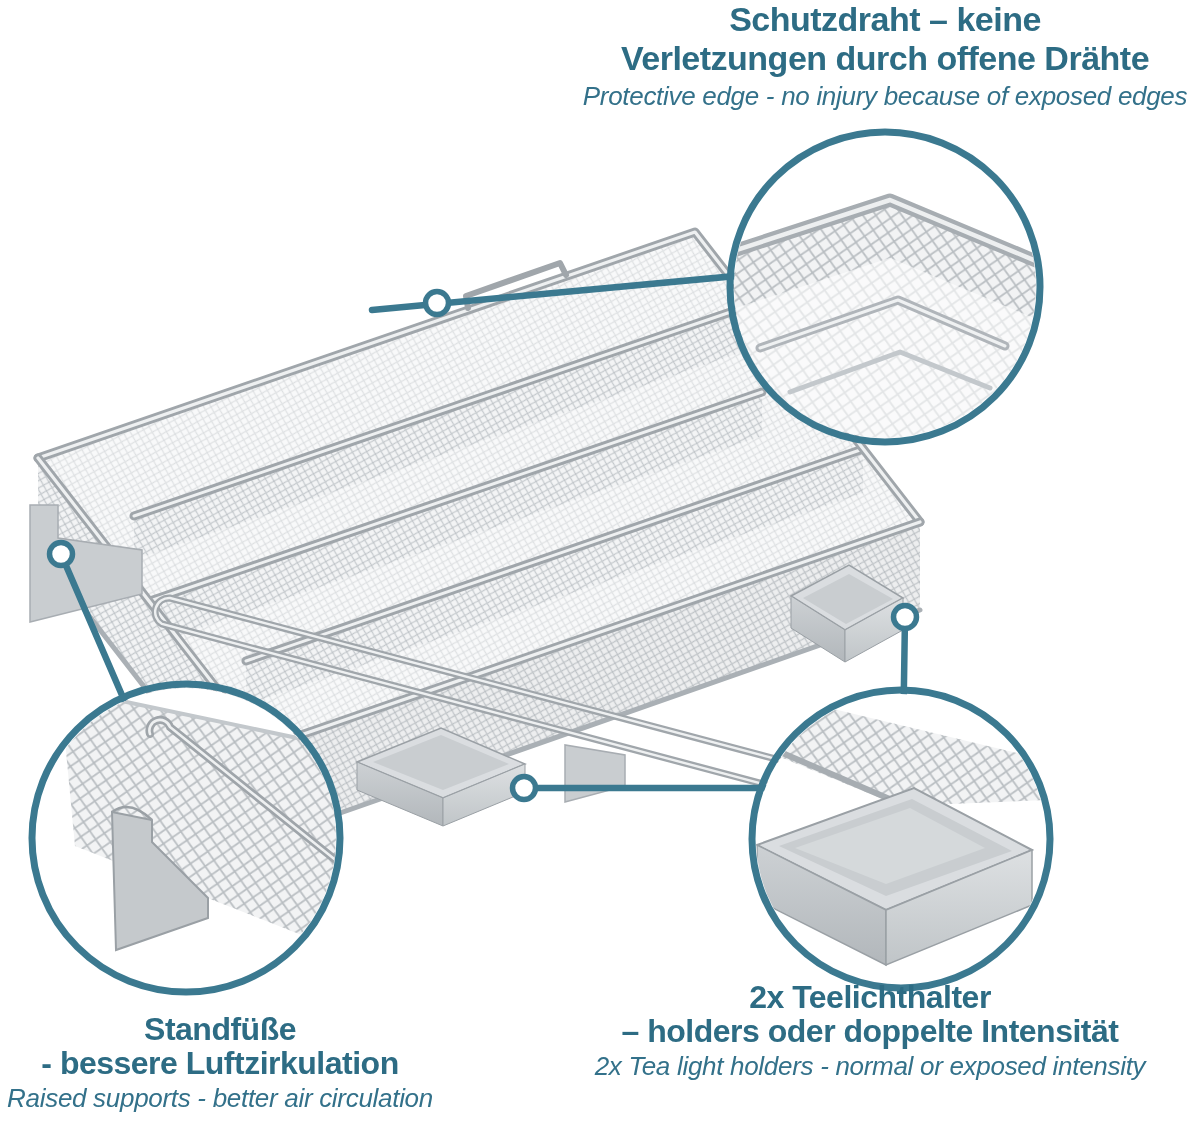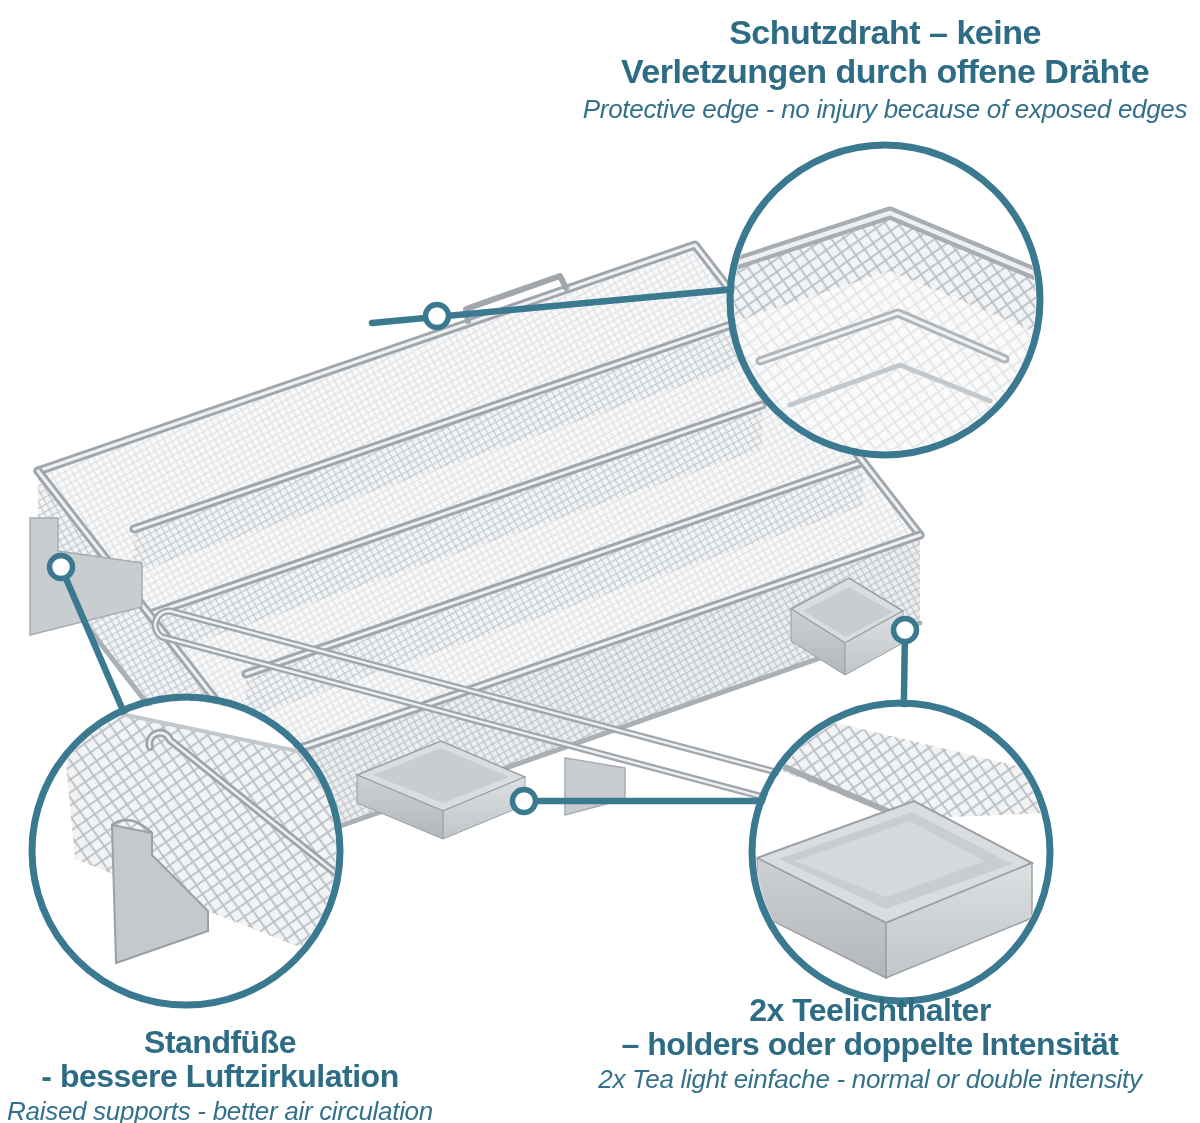--- a/index.html
+++ b/index.html
@@ -1,21 +1,21 @@
 <!DOCTYPE html>
 <html><head>
 <meta charset="utf-8">
 <style>
   html,body{margin:0;padding:0;}
   body{
     width:1200px;height:1123px;overflow:hidden;background:#ffffff;
     font-family:"Liberation Sans","DejaVu Sans",sans-serif;
     position:relative;
   }
-  .stage{position:absolute;inset:0;margin-top:13px;}
+  .stage{position:absolute;inset:0;}
   svg{position:absolute;left:0;top:0;}
   .caption{position:absolute;text-align:center;color:#2d6c84;}
   .caption .bold{
     font-weight:800;font-size:34px;line-height:39px;letter-spacing:-0.5px;
     color:#2d6c84;white-space:nowrap;
   }
   .caption .sub{
     font-style:italic;font-weight:400;font-size:26px;line-height:30px;
     letter-spacing:-0.3px;color:#33718a;margin-top:3px;white-space:nowrap;
   }
@@ -191,16 +191,16 @@
 
   <div class="caption c-bl">
     <div class="bold">Standfüße</div>
     <div class="bold">- bessere Luftzirkulation</div>
     <div class="sub">Raised supports - better air circulation</div>
   </div>
 
   <div class="caption c-br">
     <div class="bold">2x Teelichthalter</div>
     <div class="bold">– holders oder doppelte Intensität</div>
-    <div class="sub">2x Tea light einfache - normal or double intensity</div>
+    <div class="sub">2x Tea light holders - normal or exposed intensity</div>
   </div>
 
 </div>
 
 </body></html>

